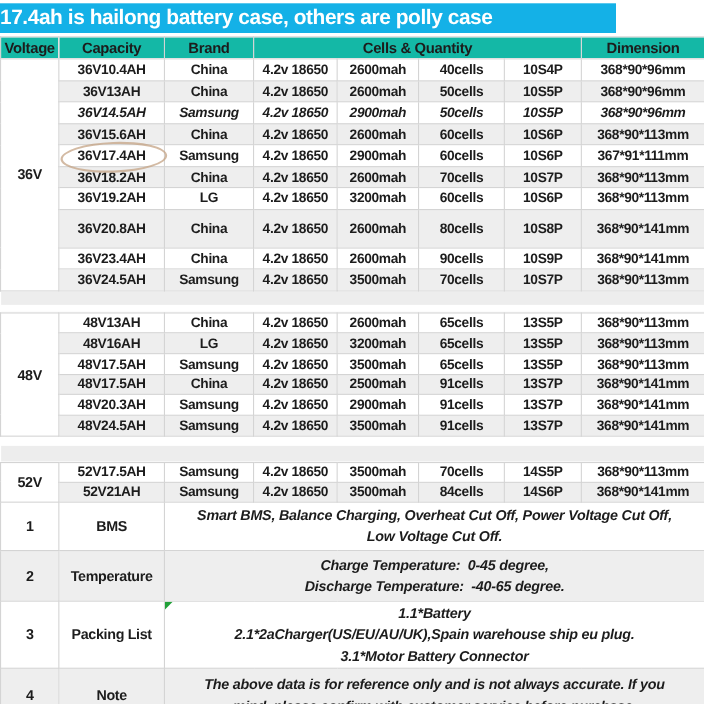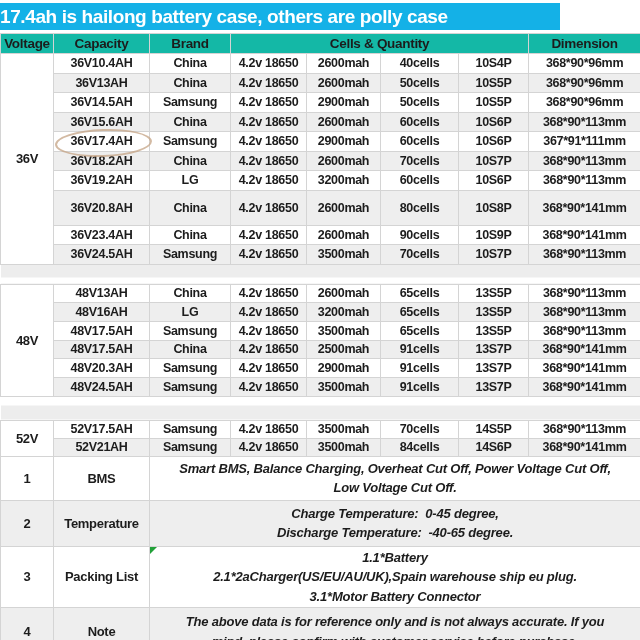--- a/index.html
+++ b/index.html
@@ -90,21 +90,21 @@
         </tr>
         <tr class="alt" style="height: 19.5px;">
           <td>36V13AH</td>
           <td>China</td>
           <td>4.2v 18650</td>
           <td>2600mah</td>
           <td>50cells</td>
           <td>10S5P</td>
           <td>368*90*96mm</td>
         </tr>
-        <tr style="height: 19.5px;">
+        <tr style="height: 19.5px; font-style: italic;">
           <td>36V14.5AH</td>
           <td>Samsung</td>
           <td>4.2v 18650</td>
           <td>2900mah</td>
           <td>50cells</td>
           <td>10S5P</td>
           <td>368*90*96mm</td>
         </tr>
         <tr class="alt" style="height: 19.5px;">
           <td>36V15.6AH</td>

